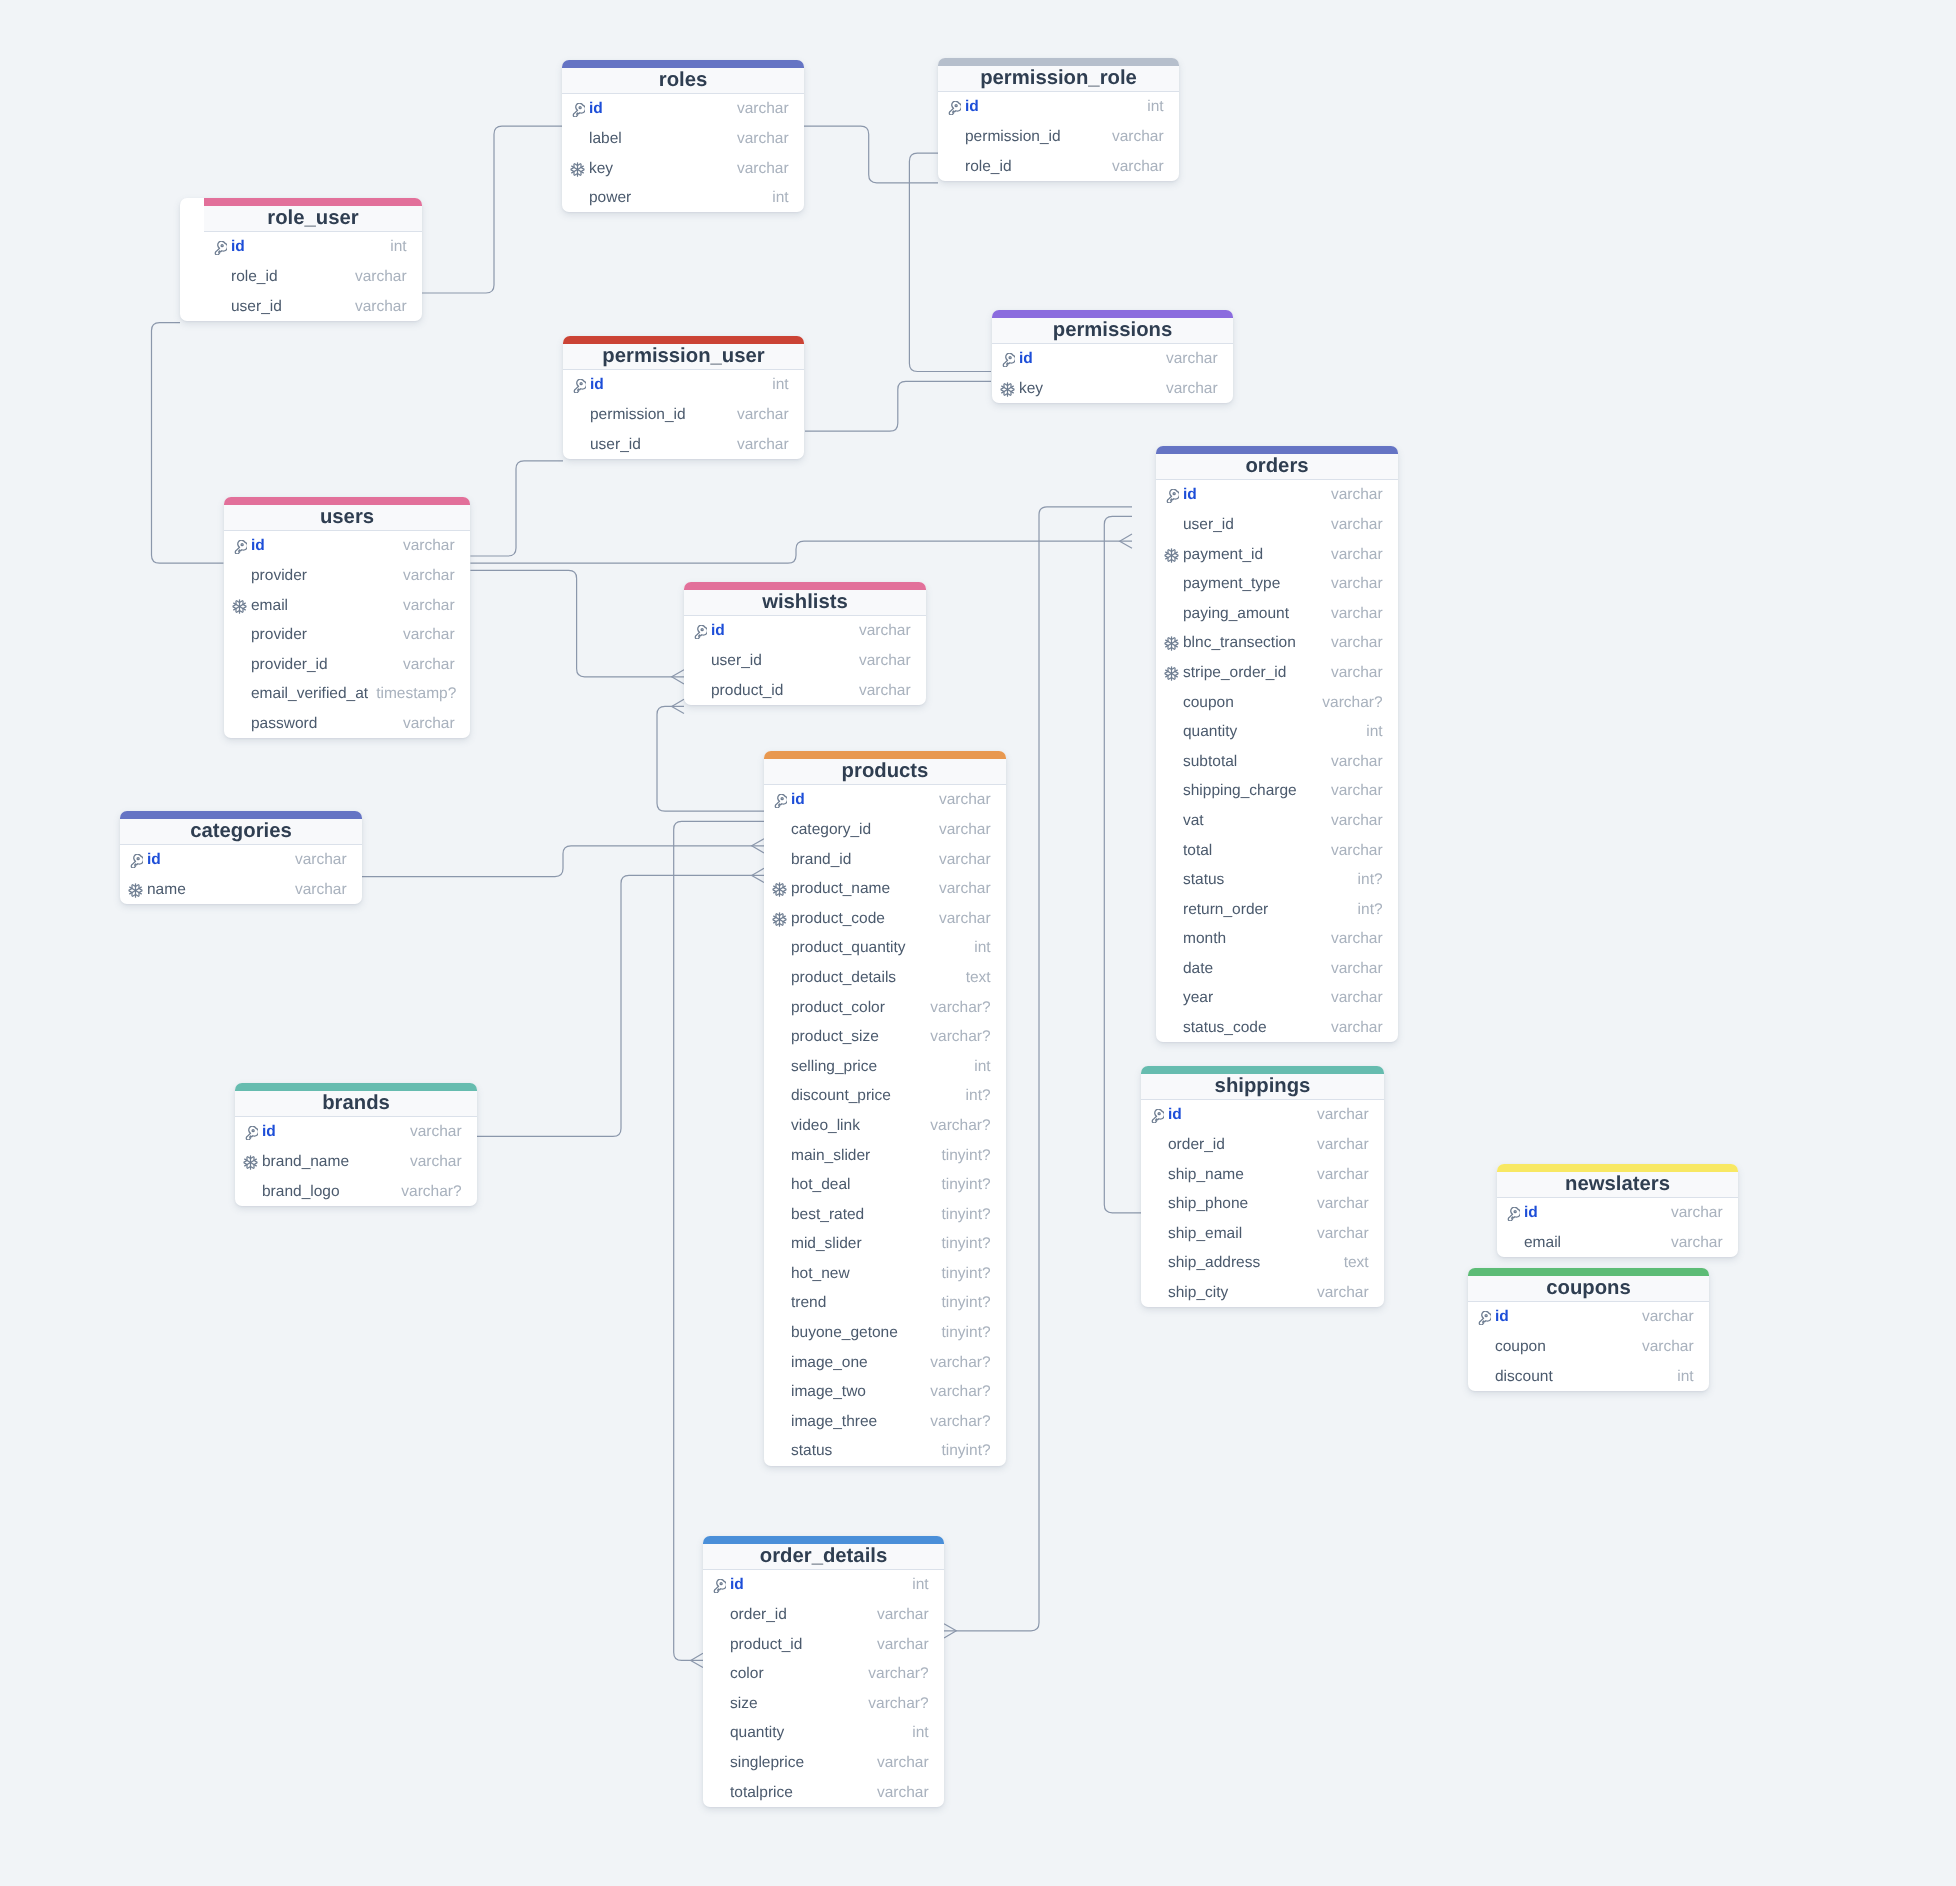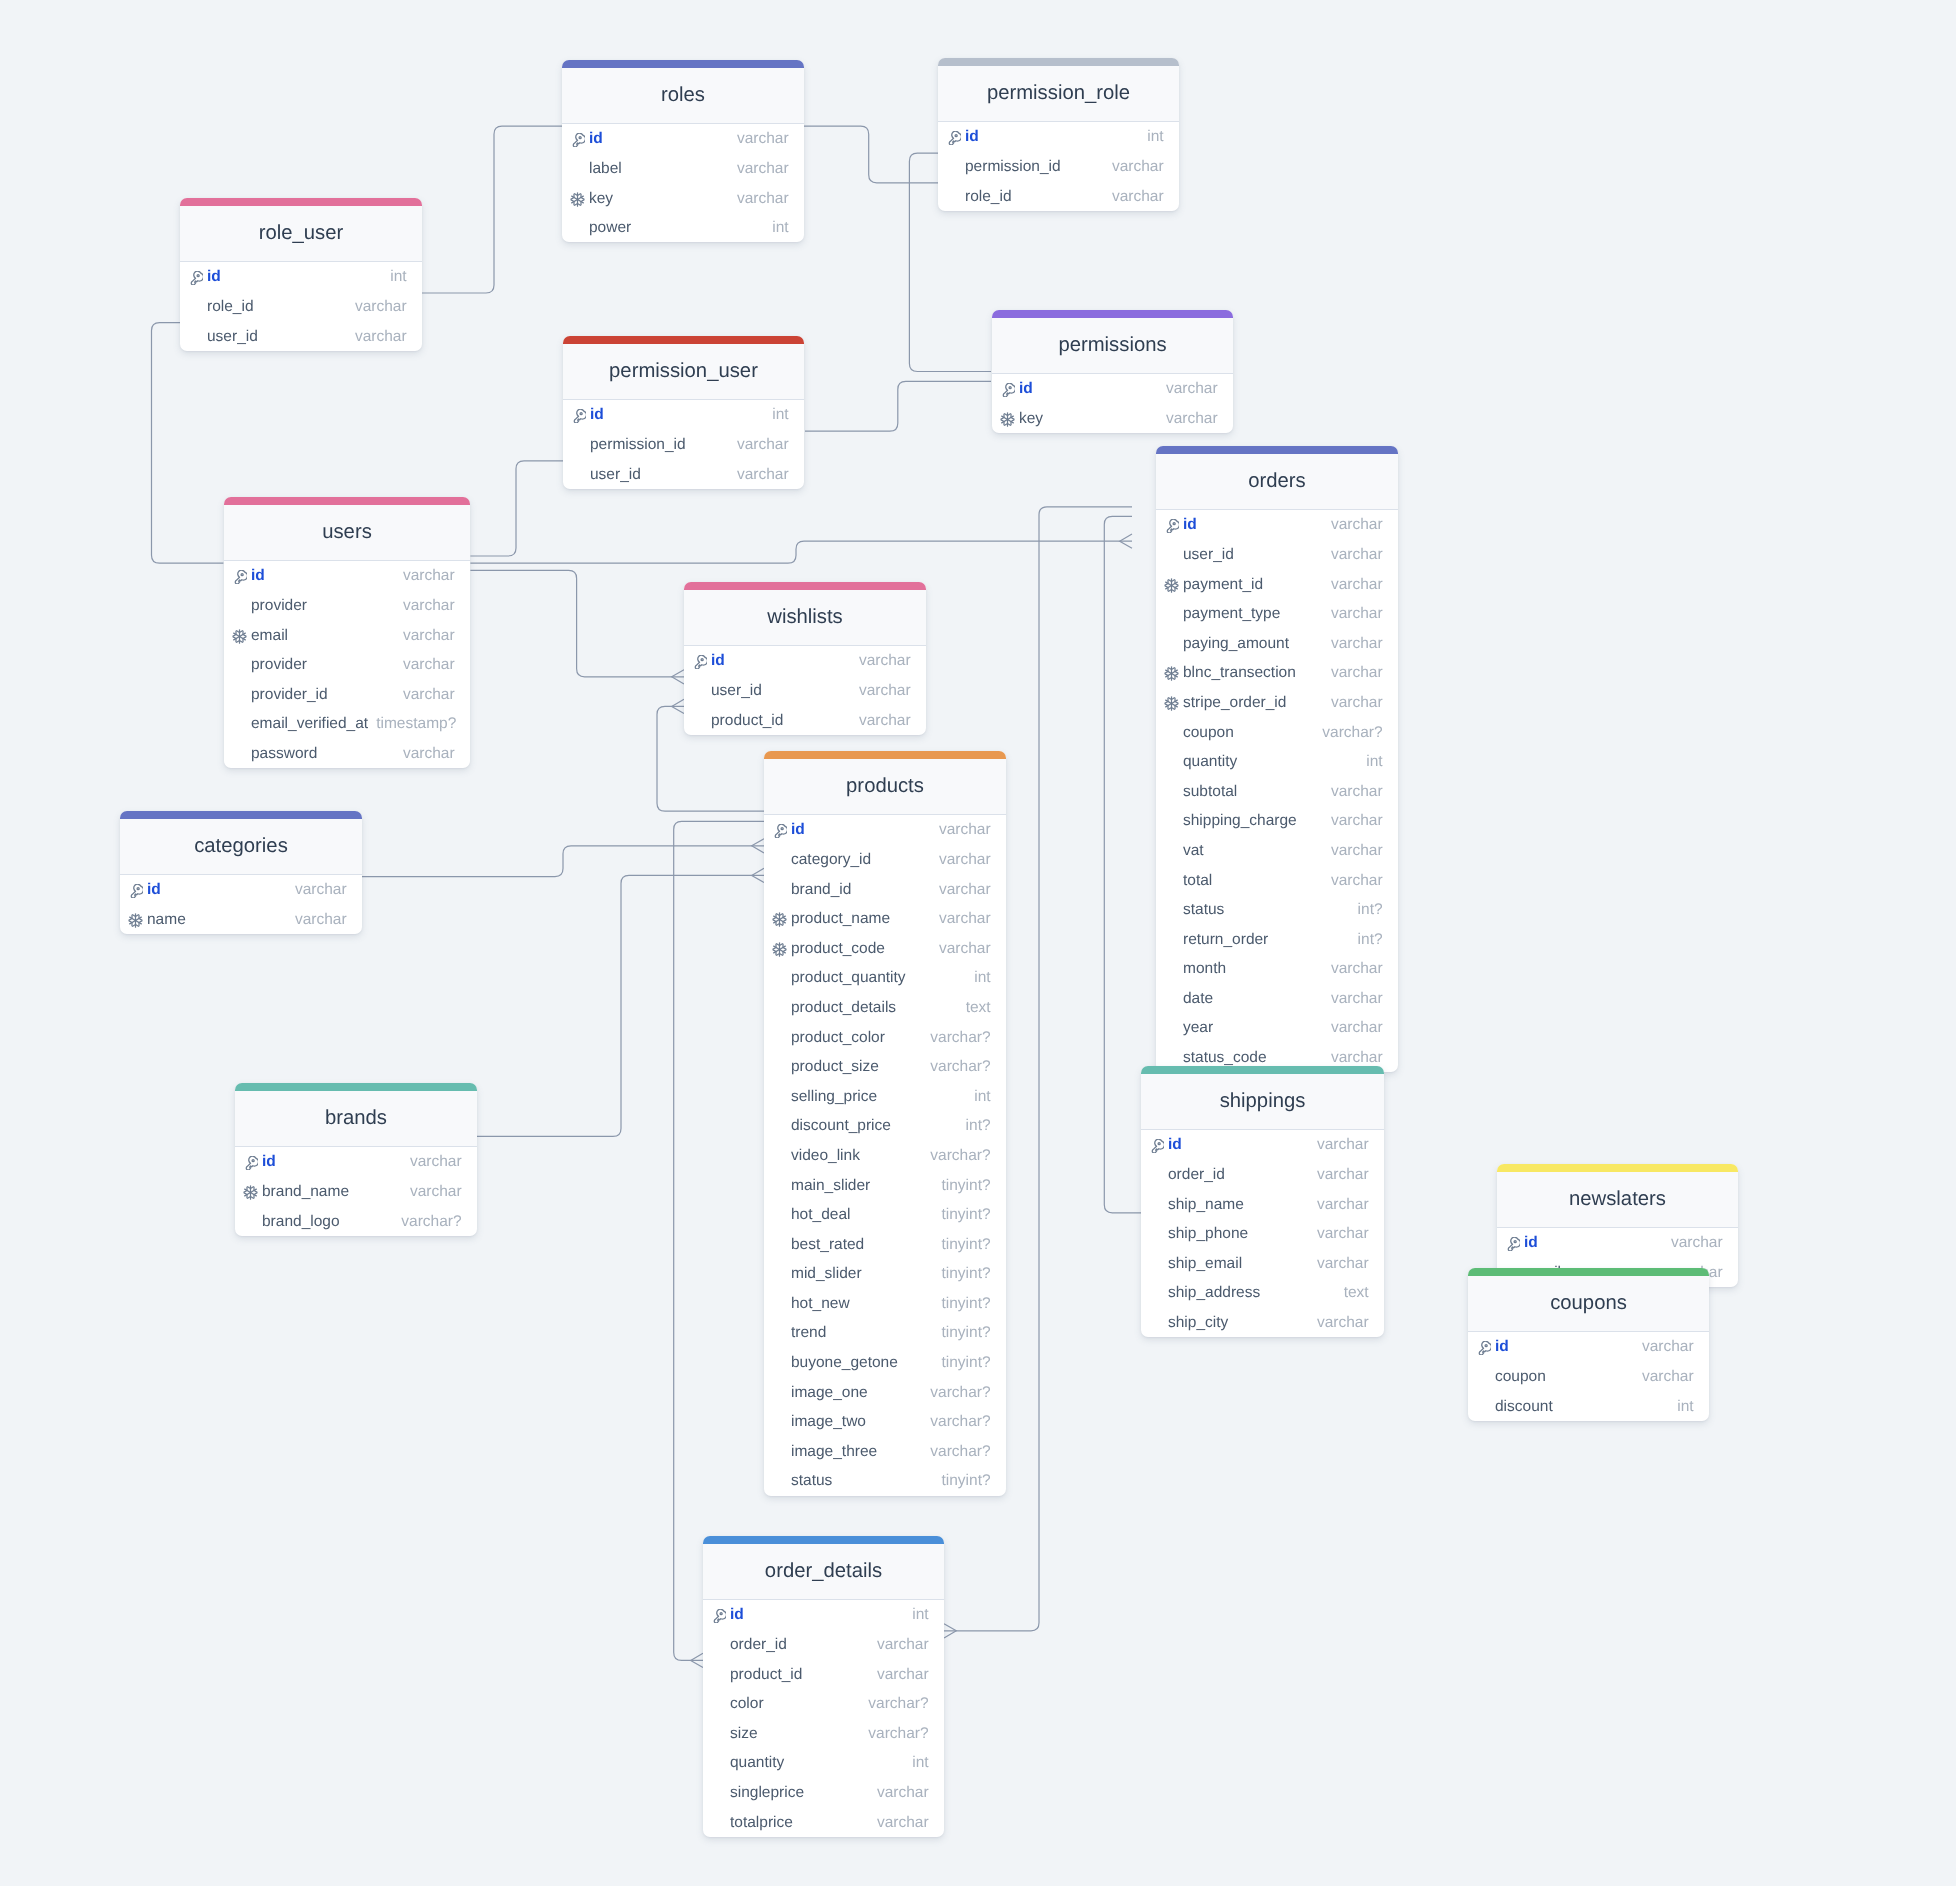--- a/index.html
+++ b/index.html
@@ -18,27 +18,28 @@
   .tbl{
     position:absolute;
     background:#ffffff;
     border-radius:7px;
     box-shadow:0 3px 7px rgba(103,119,140,.17), 0 1px 2px rgba(103,119,140,.10);
     overflow:hidden;
     box-sizing:border-box;
   }
   .tbl-bar{height:8px;width:100%;}
   .tbl-head{
-    height:56px;
+    height:26px;
     background:#f8f9fb;
     border-bottom:1px solid #dbe1ea;
     display:flex;align-items:center;justify-content:center;
     color:#2f3e51;
     font-size:20.3px;
     box-sizing:border-box;
+    font-weight:bold;
   }
   .row{
     height:29.6px;
     display:flex;align-items:center;
     padding:0 15.4px 0 7.8px;
     box-sizing:border-box;
   }
   .ic{width:19.2px;min-width:19.2px;height:15px;display:flex;align-items:center;justify-content:flex-start;position:relative;top:1.2px;}
   .ic svg{display:block;}
   .fname{font-size:15.5px;color:#4b5a6d;white-space:nowrap;position:relative;top:0.6px;}
@@ -171,21 +172,21 @@
             <span class="fname">permission_id</span>
             <span class="ftype">varchar</span>
           </div>
           <div class="row">
             <span class="ic"></span>
             <span class="fname">role_id</span>
             <span class="ftype">varchar</span>
           </div>
         </div>
       </div>
-      <div class="tbl" style="left: 180px; top: 198px; width: 242px;">
+      <div class="tbl" style="left: 180px; top: 198px; width: 242px; padding-left: 24px;">
         <div class="tbl-bar" style="background: rgb(226, 112, 154);"></div>
         <div class="tbl-head">role_user</div>
         <div>
           <div class="row">
             <span class="ic">
               <svg width="15.7" height="13.9" viewBox="0 0 14.6 14">
                 <g fill="none" stroke="#6e7d91" stroke-width="1.3" stroke-linejoin="round" stroke-linecap="round">
                   <path d="M12.3 2.15 A3.8 3.8 0 1 0 7.0 7.25 L3.75 10.5 A1.9 1.9 0 1 0 6.3 13.05 L7.05 12.15 L6.05 11.15 L7.15 9.95 L8.15 10.95 L9.25 9.85 A3.8 3.8 0 0 0 12.3 2.15 Z"></path>
                   <circle cx="9.6" cy="4.7" r="1.05"></circle>
                 </g>

